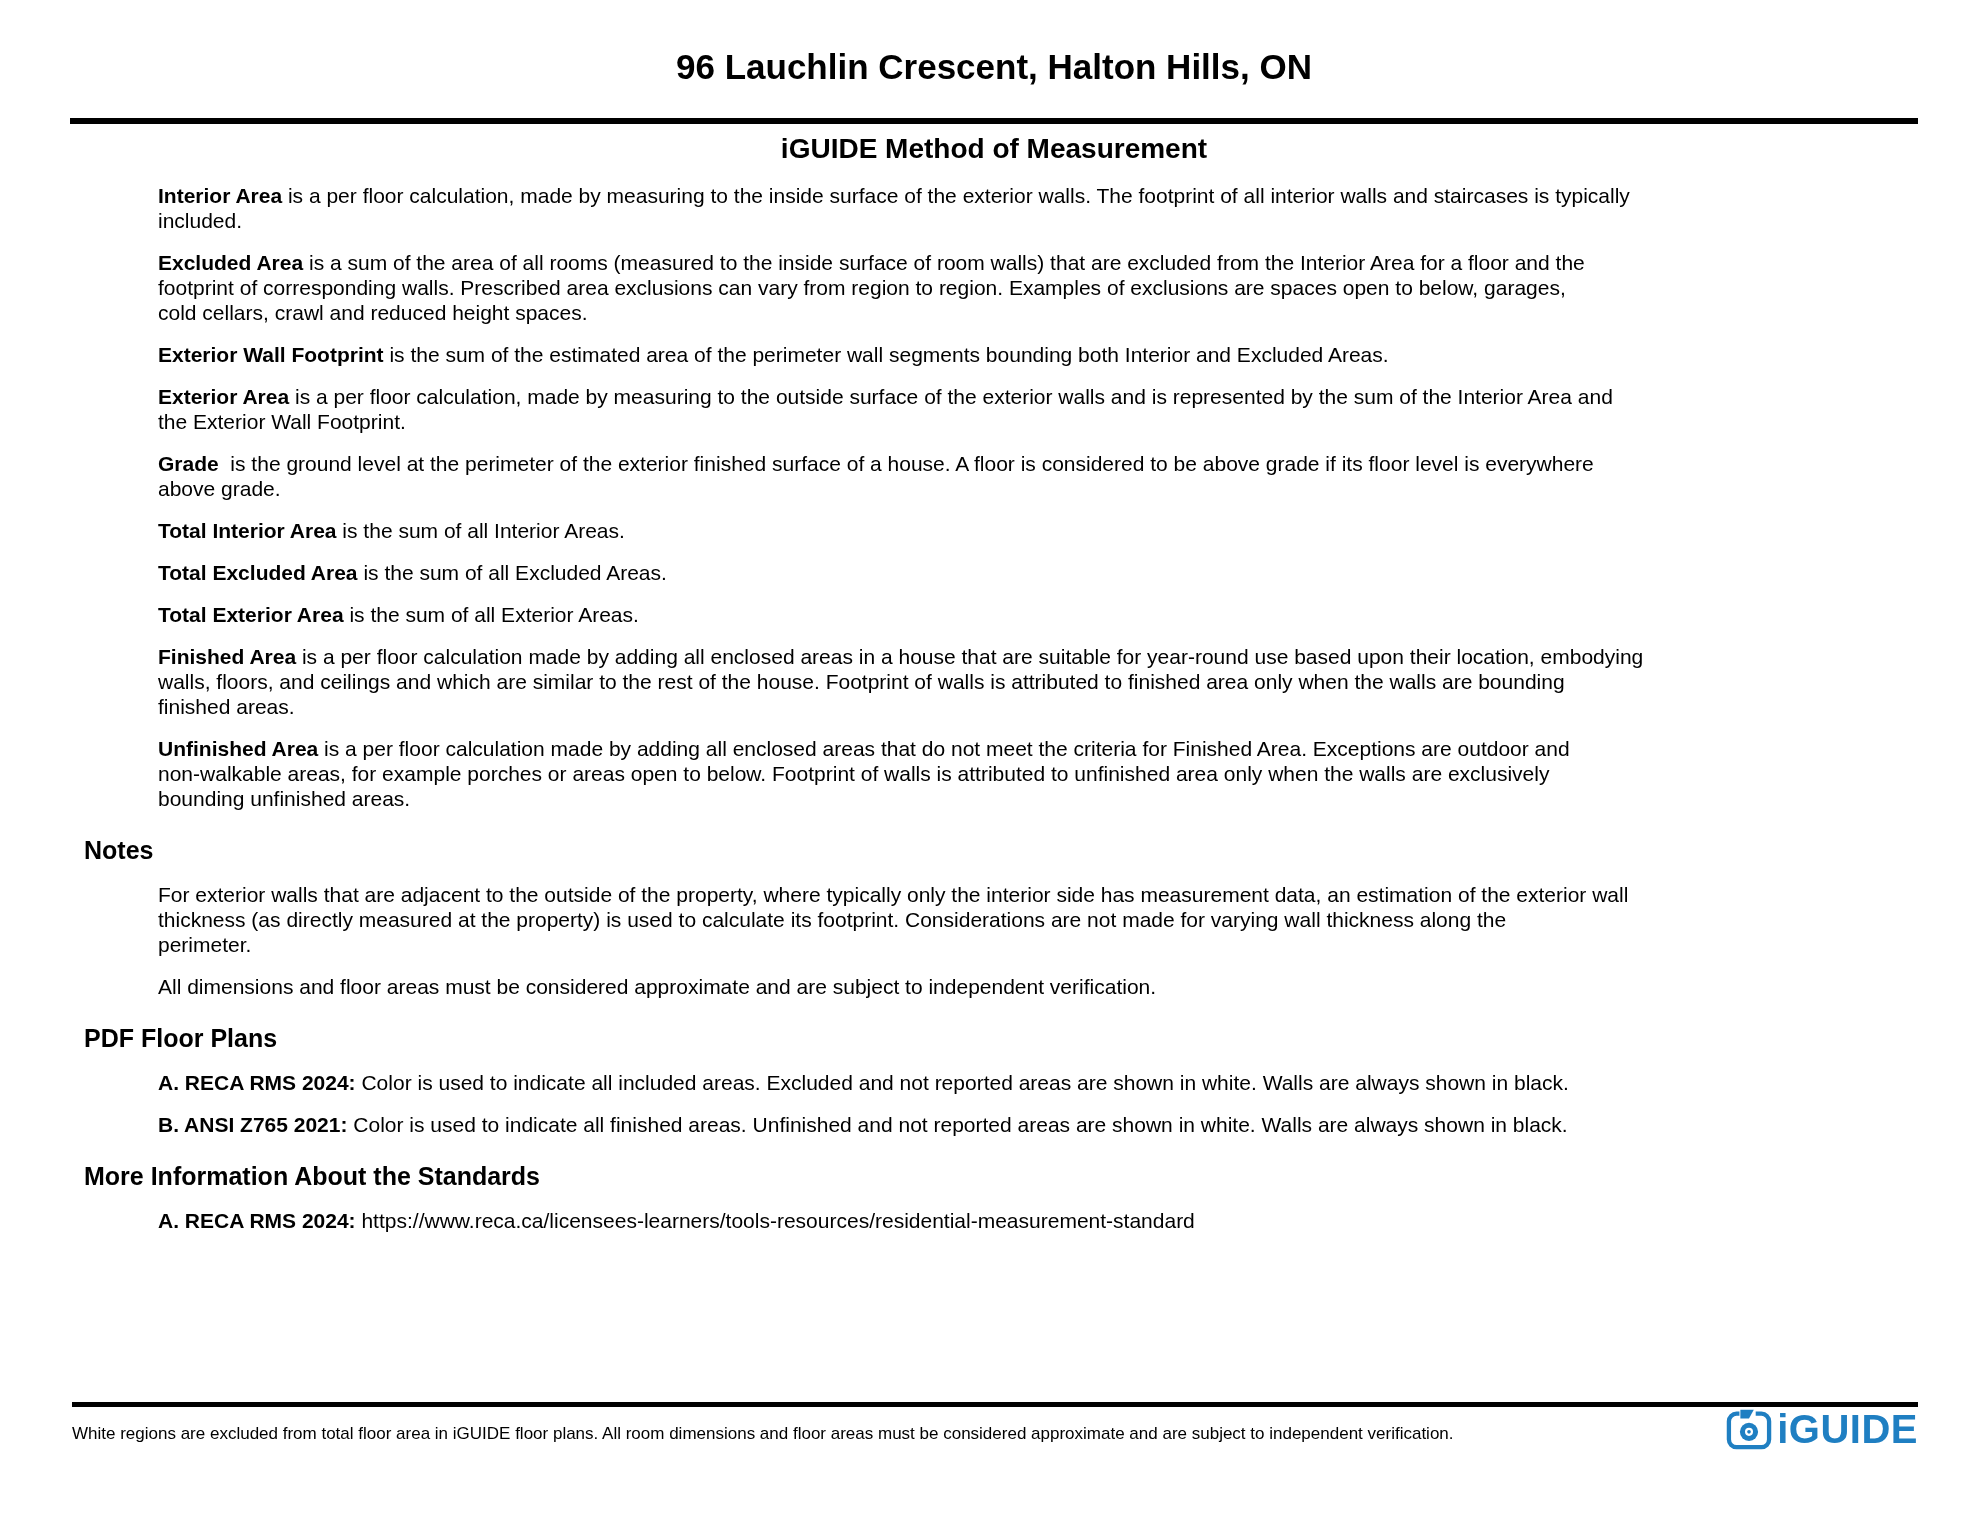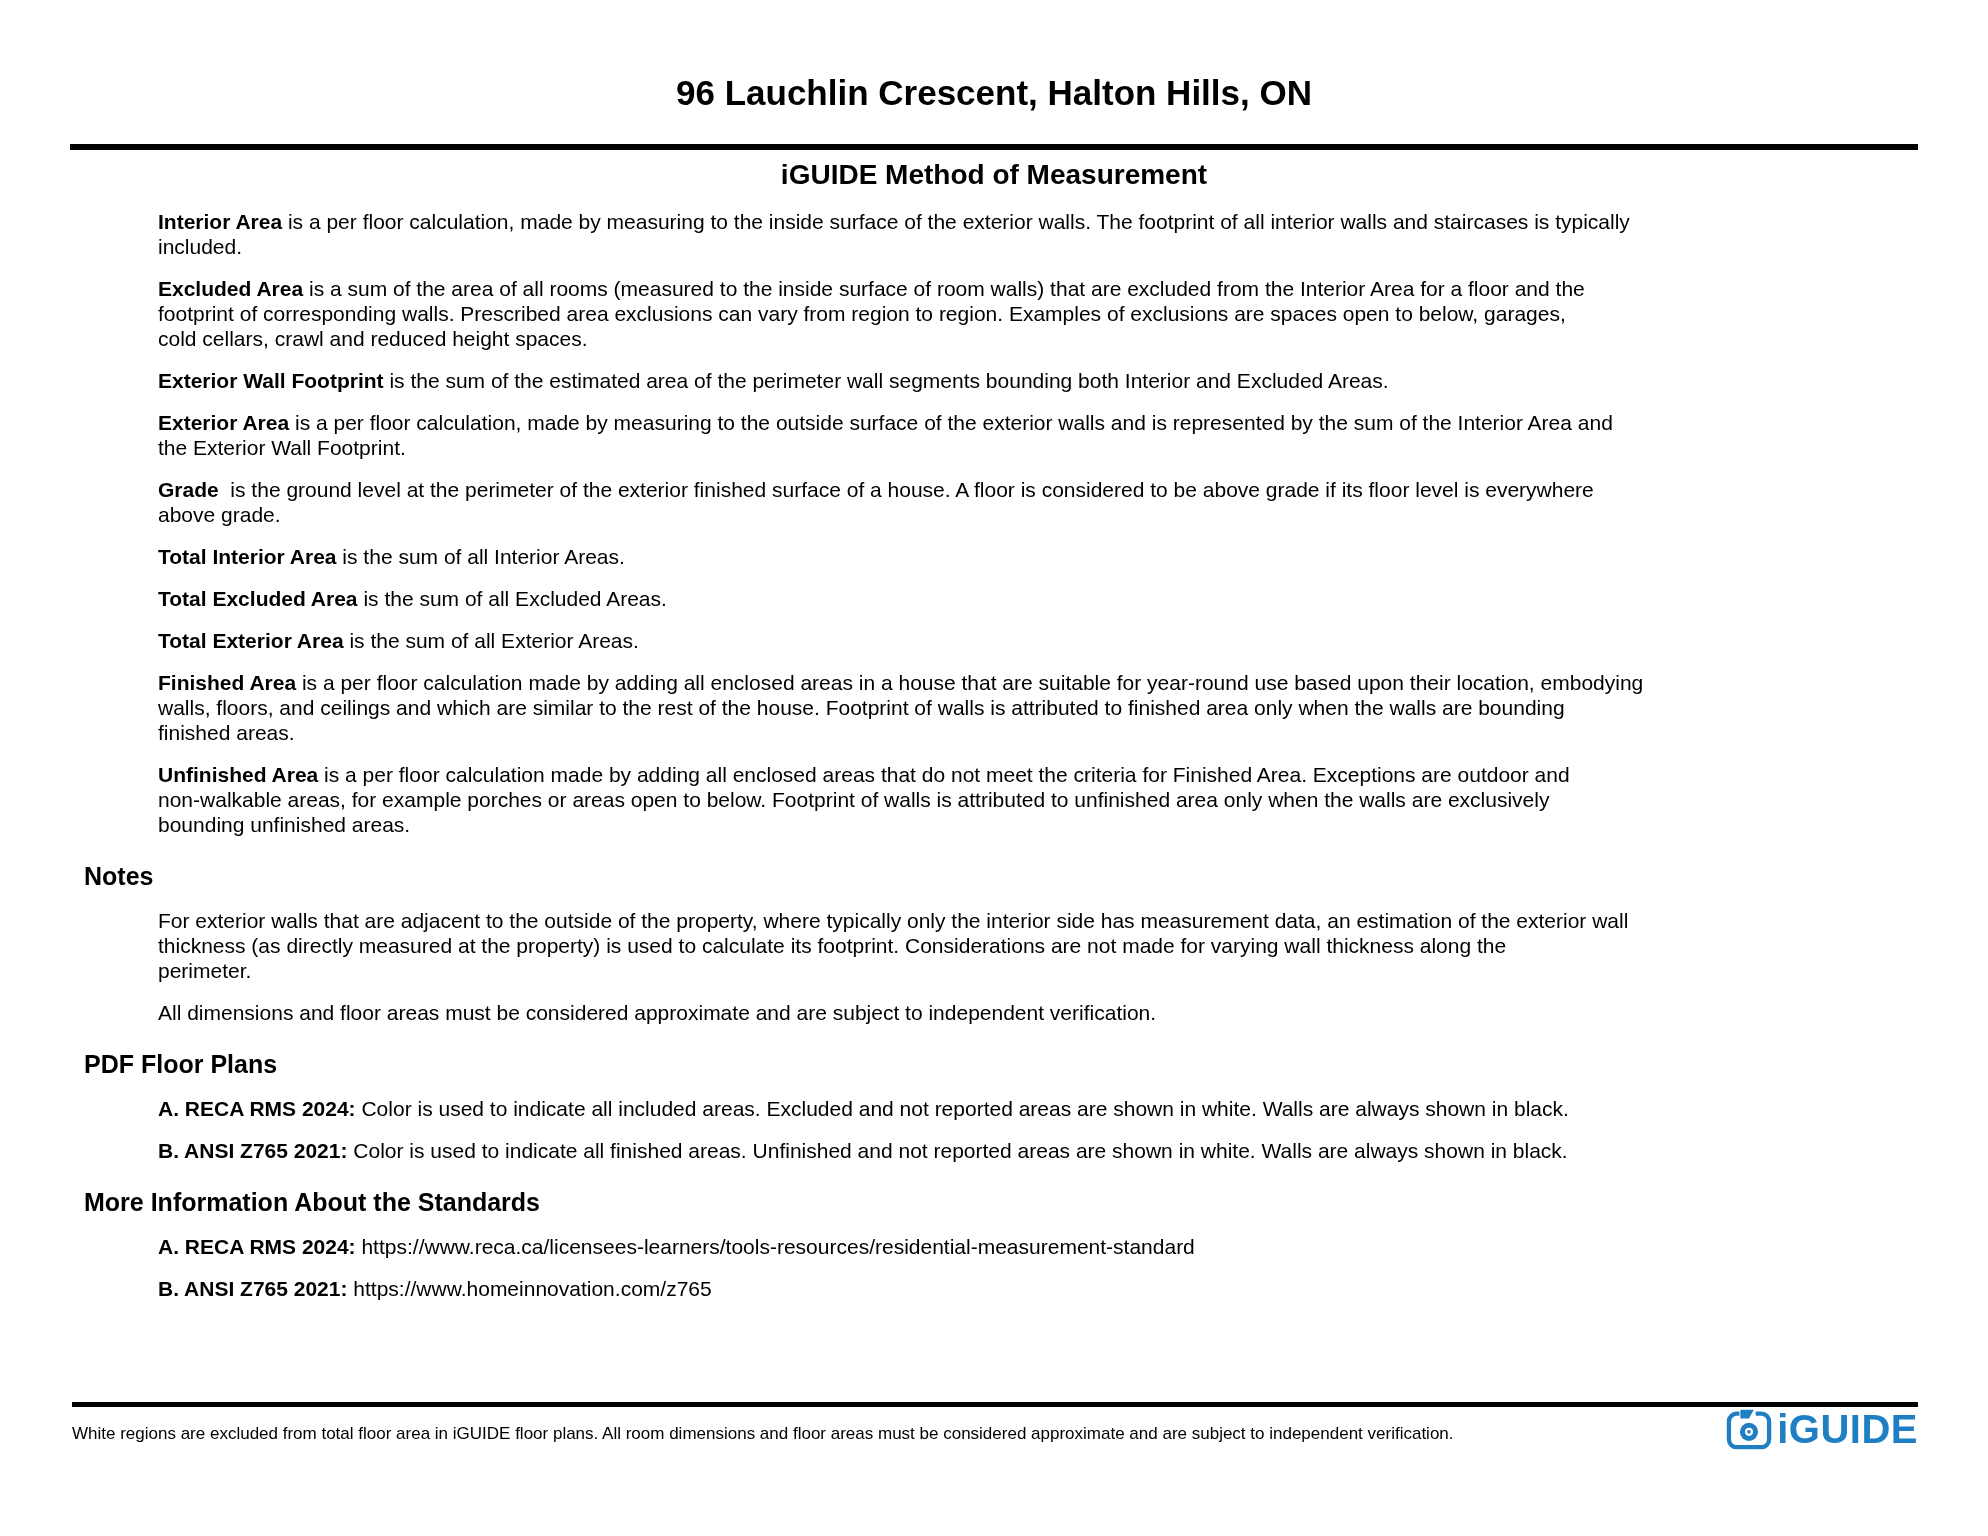--- a/index.html
+++ b/index.html
@@ -6,21 +6,21 @@
   .page{
     position:relative;
     width:1988px;height:1536px;
     background:#ffffff;
     color:#000000;
     font-family:"Liberation Sans", sans-serif;
     overflow:hidden;
   }
   .title{
     margin:0;
-    padding-top:72px;
+    padding-top:46px;
     text-align:center;
     font-size:35px;
     font-weight:bold;
     line-height:42px;
   }
   .title-rule{
     margin:30px 70px 0 70px;
     border:none;
     border-top:6px solid #000000;
     height:0;
@@ -138,21 +138,20 @@
   <h3 class="section-heading">PDF Floor Plans</h3>
 
   <p class="para"><b>A. RECA RMS 2024:</b><span> Color is used to indicate all included areas. Excluded and not reported areas are shown in white. Walls are always shown in black.</span></p>
 
   <p class="para"><b>B. ANSI Z765 2021:</b><span> Color is used to indicate all finished areas. Unfinished and not reported areas are shown in white. Walls are always shown in black.</span></p>
 
   <h3 class="section-heading">More Information About the Standards</h3>
 
   <p class="para"><b>A. RECA RMS 2024:</b><span> https://www.reca.ca/licensees-learners/tools-resources/residential-measurement-standard</span></p>
 
-  <p class="para"><b>B. ANSI Z765 2021:</b><span> https://www.homeinnovation.com/z765</span></p>
 
   <div class="footer">
     <div class="footer-rule"></div>
     <div class="footer-row">
       <div class="footer-note">White regions are excluded from total floor area in iGUIDE floor plans. All room dimensions and floor areas must be considered approximate and are subject to independent verification.</div>
       <div class="logo">
         <svg class="logo-icon" width="46" height="44" viewBox="0 0 48 46" xmlns="http://www.w3.org/2000/svg">
           <rect x="3" y="7" width="42" height="35" rx="8" fill="none" stroke-width="4.5" stroke="#1f7fc2"></rect>
           <rect x="14" y="2" width="17" height="10" fill="#ffffff"></rect>
           <polygon points="15,3 29,3 24,12 15,12" fill="#1f7fc2"></polygon>

